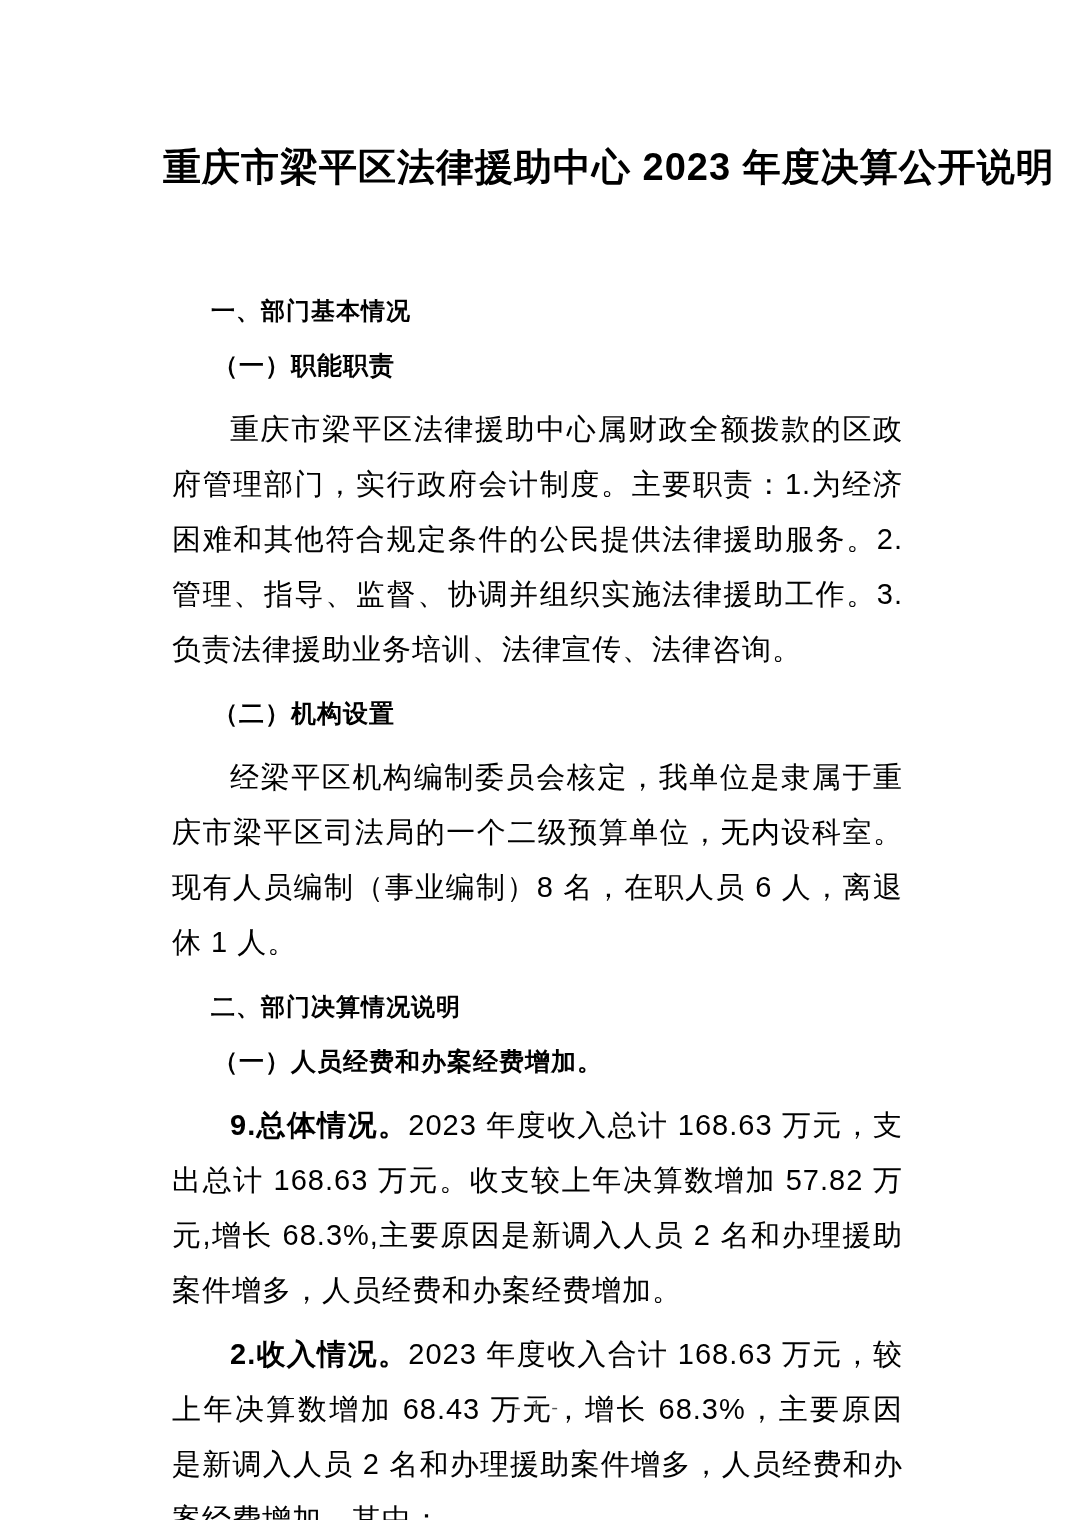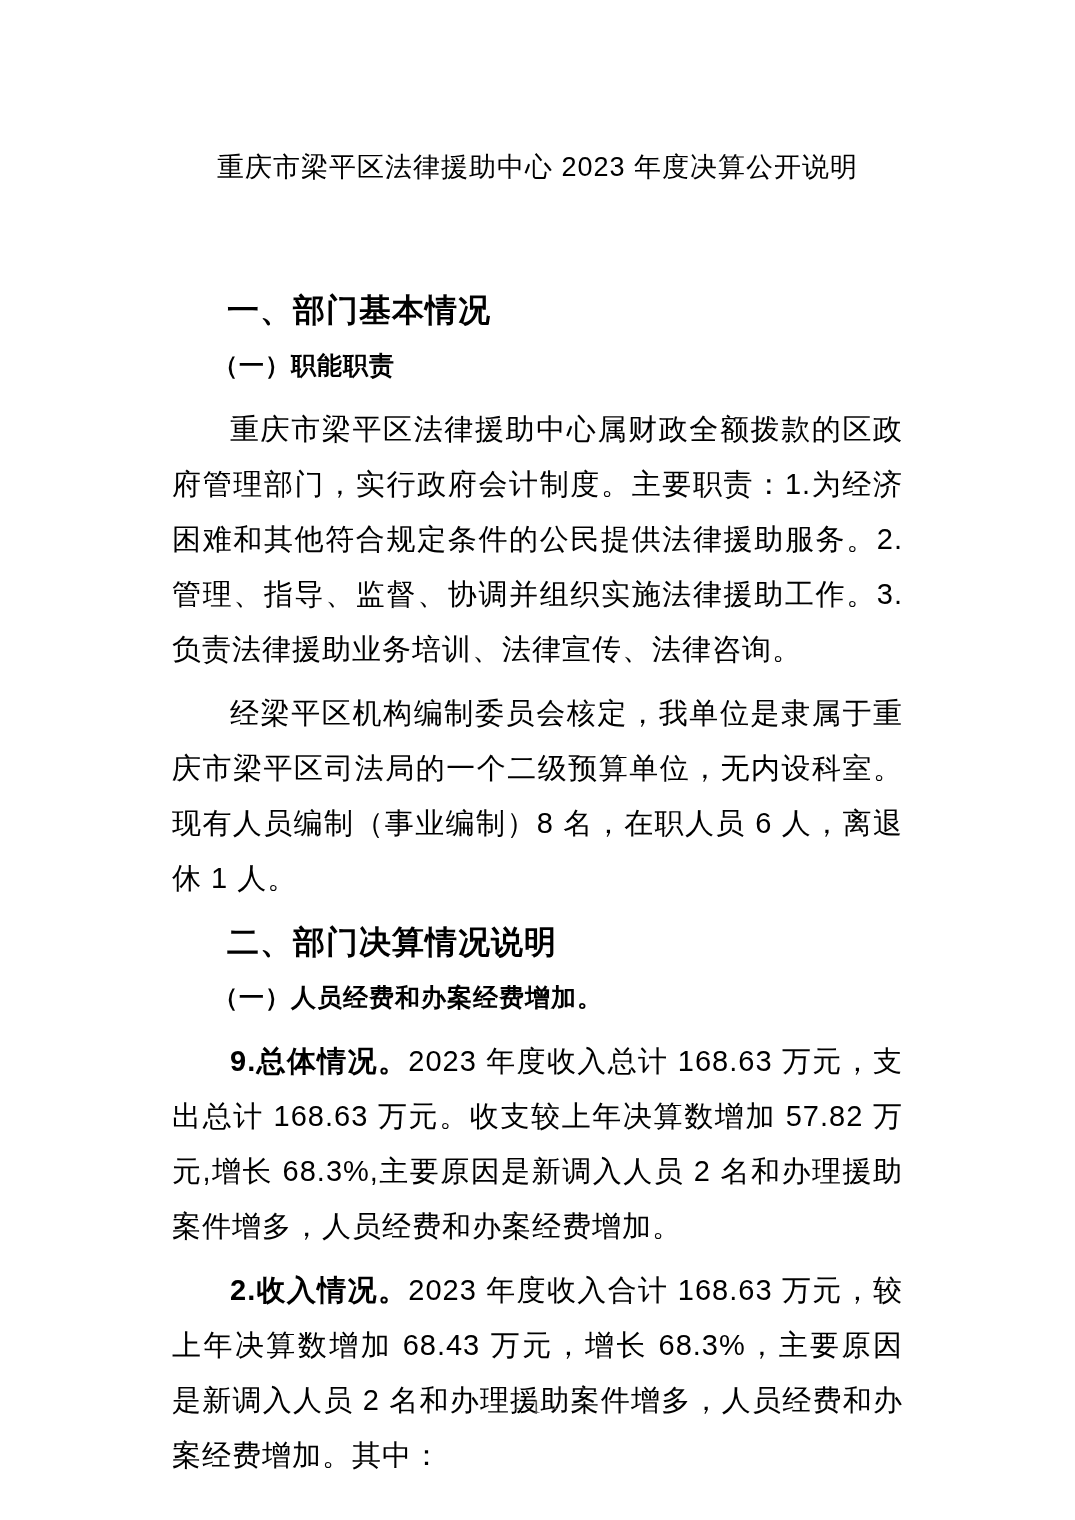--- a/index.html
+++ b/index.html
@@ -18,30 +18,30 @@
   .content {
     position: absolute;
     left: 163px;
     top: 0;
     width: 749px;
   }
   .doc-title {
     margin: 140px 0 88px 0;
     text-align: center;
     font-family: "Liberation Sans", "DejaVu Sans", serif;
-    font-size: 27px;
-    font-weight: normal;
+    font-size: 38px;
+    font-weight: bold;
     line-height: 55px;
     letter-spacing: 1px;
     white-space: nowrap;
   }
   .h1 {
     margin: 0;
     font-family: "Liberation Sans", "DejaVu Sans", sans-serif;
-    font-size: 32px;
+    font-size: 24px;
     font-weight: bold;
     line-height: 55px;
     text-indent: 2em;
     letter-spacing: 1px;
   }
   .h2 {
     margin: 0;
     font-family: "Liberation Sans", "DejaVu Sans", serif;
     font-size: 25px;
     font-weight: bold;
@@ -81,20 +81,21 @@
   <div class="content">
 
     <div class="doc-title">重庆市梁平区法律援助中心 2023 年度决算公开说明</div>
 
     <div class="h1">一、部门基本情况</div>
 
     <div class="h2">（一）职能职责</div>
 
     <p class="para">重庆市梁平区法律援助中心属财政全额拨款的区政府管理部门，实行政府会计制度。主要职责：1.为经济困难和其他符合规定条件的公民提供法律援助服务。2.管理、指导、监督、协调并组织实施法律援助工作。3.负责法律援助业务培训、法律宣传、法律咨询。</p>
 
+    <div class="h2">（二）机构设置</div>
 
     <p class="para">经梁平区机构编制委员会核定，我单位是隶属于重庆市梁平区司法局的一个二级预算单位，无内设科室。现有人员编制（事业编制）8 名，在职人员 6 人，离退休 1 人。</p>
 
     <div class="h1">二、部门决算情况说明</div>
 
     <div class="h2">（一）人员经费和办案经费增加。</div>
 
     <p class="para"><span class="lead">9.总体情况。</span><span>2023 年度收入总计 168.63 万元，支出总计 168.63 万元。收支较上年决算数增加 57.82 万元,增长 68.3%,主要原因是新调入人员 2 名和办理援助案件增多，人员经费和办案经费增加。</span></p>
 
     <p class="para"><span class="lead">2.收入情况。</span><span>2023 年度收入合计 168.63 万元，较上年决算数增加 68.43 万元，增长 68.3%，主要原因是新调入人员 2 名和办理援助案件增多，人员经费和办案经费增加。其中：</span></p>

